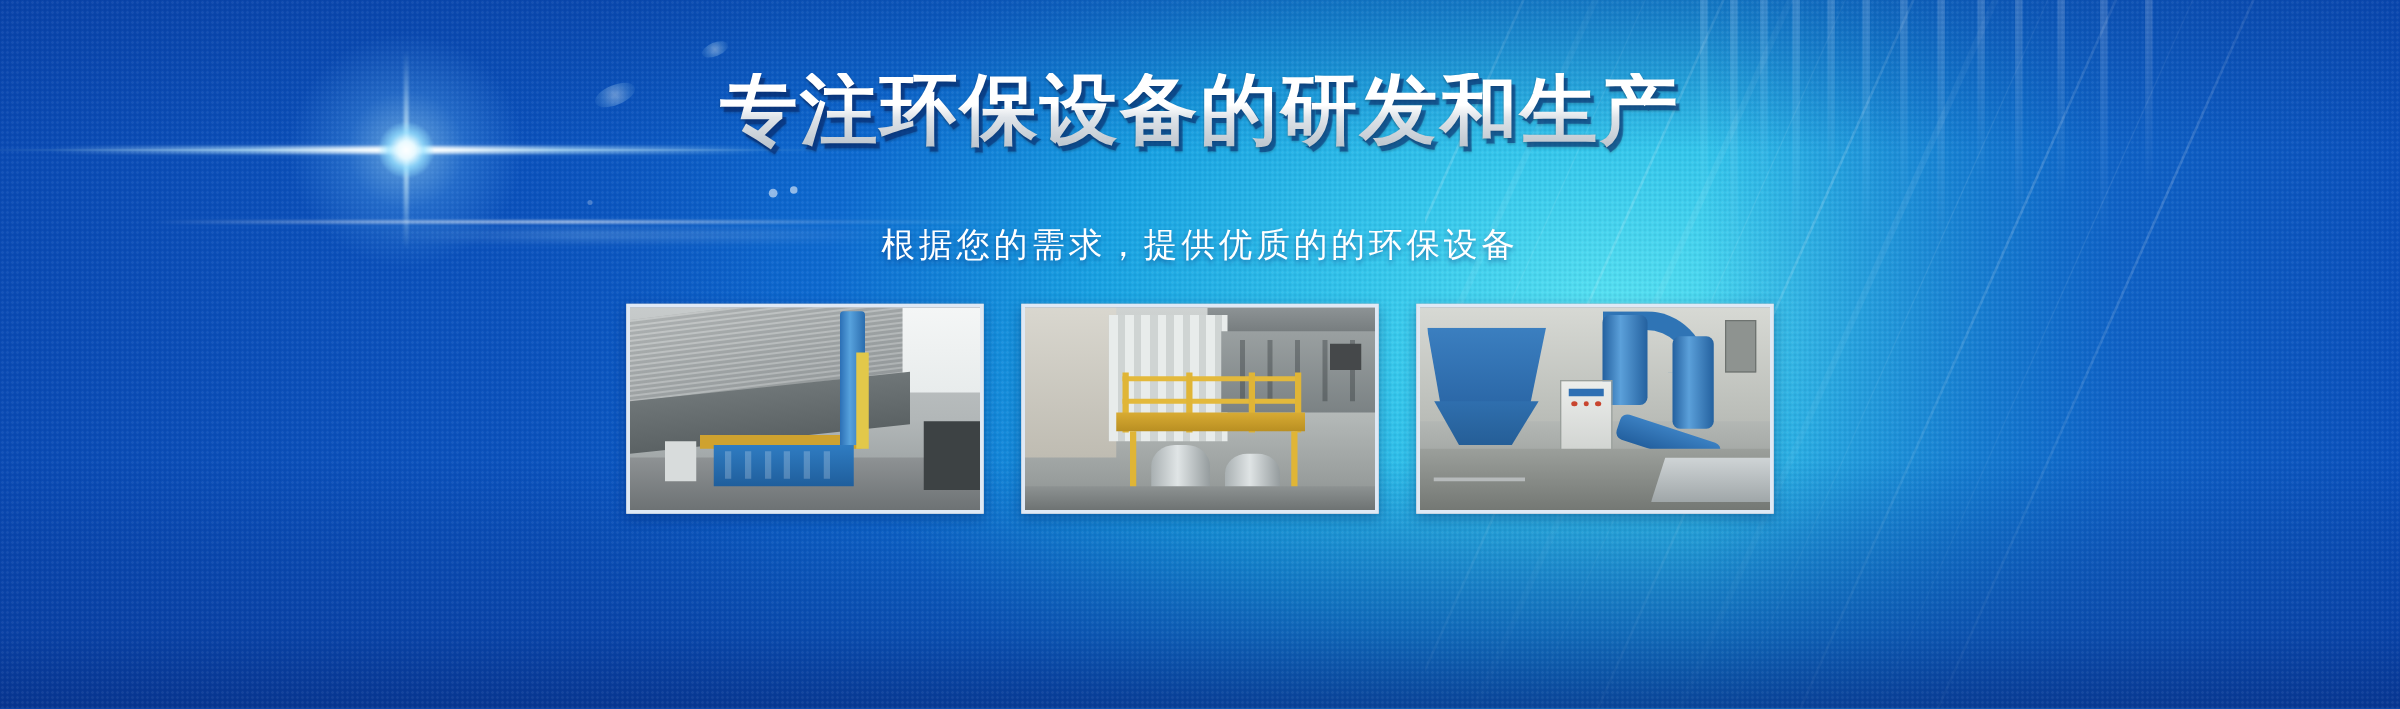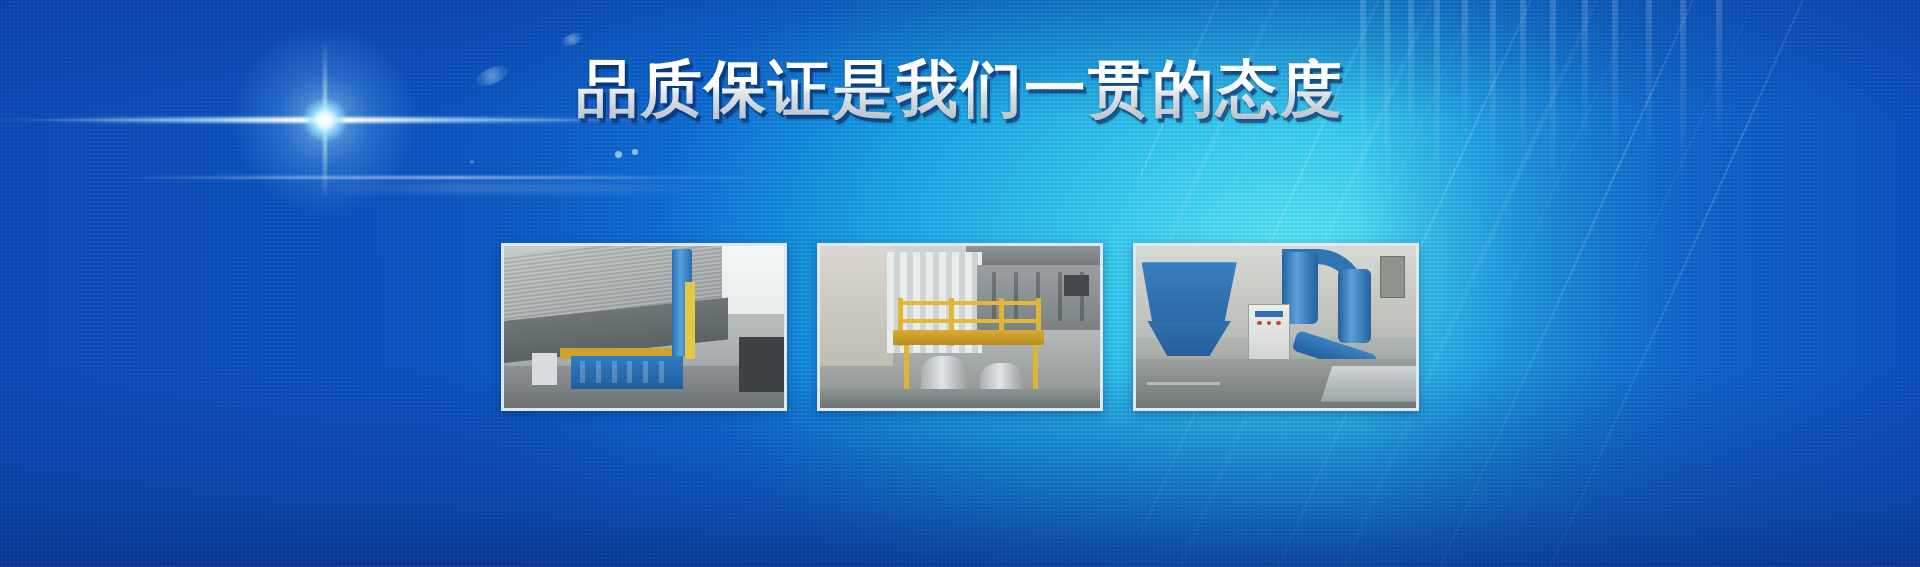--- a/index.html
+++ b/index.html
@@ -328,23 +328,24 @@
     <div class="core"></div>
     <div class="d1"></div>
     <div class="d2"></div>
   </div>
   <div class="spark" style="left:615px;top:151px;width:7px;height:7px;"></div>
   <div class="spark" style="left:632px;top:149px;width:6px;height:6px;"></div>
   <div class="spark" style="left:470px;top:160px;width:4px;height:4px;opacity:.45"></div>
   <div class="sweep"></div>
   <div class="sweep2"></div>
 
-  <div class="headline">品质保证是我们一贯的态度</div>
-
-
+  <div class="headline">专注环保设备的研发和生产</div>
+
+
+  <div class="subline">根据您的需求，提供优质的的环保设备</div>
 
   <div class="photos">
 
     <div class="photo">
       <div class="inner p1">
         <div class="sky"></div>
         <div class="wall"></div>
         <div class="wall2"></div>
         <div class="ground"></div>
         <div class="dark"></div>

